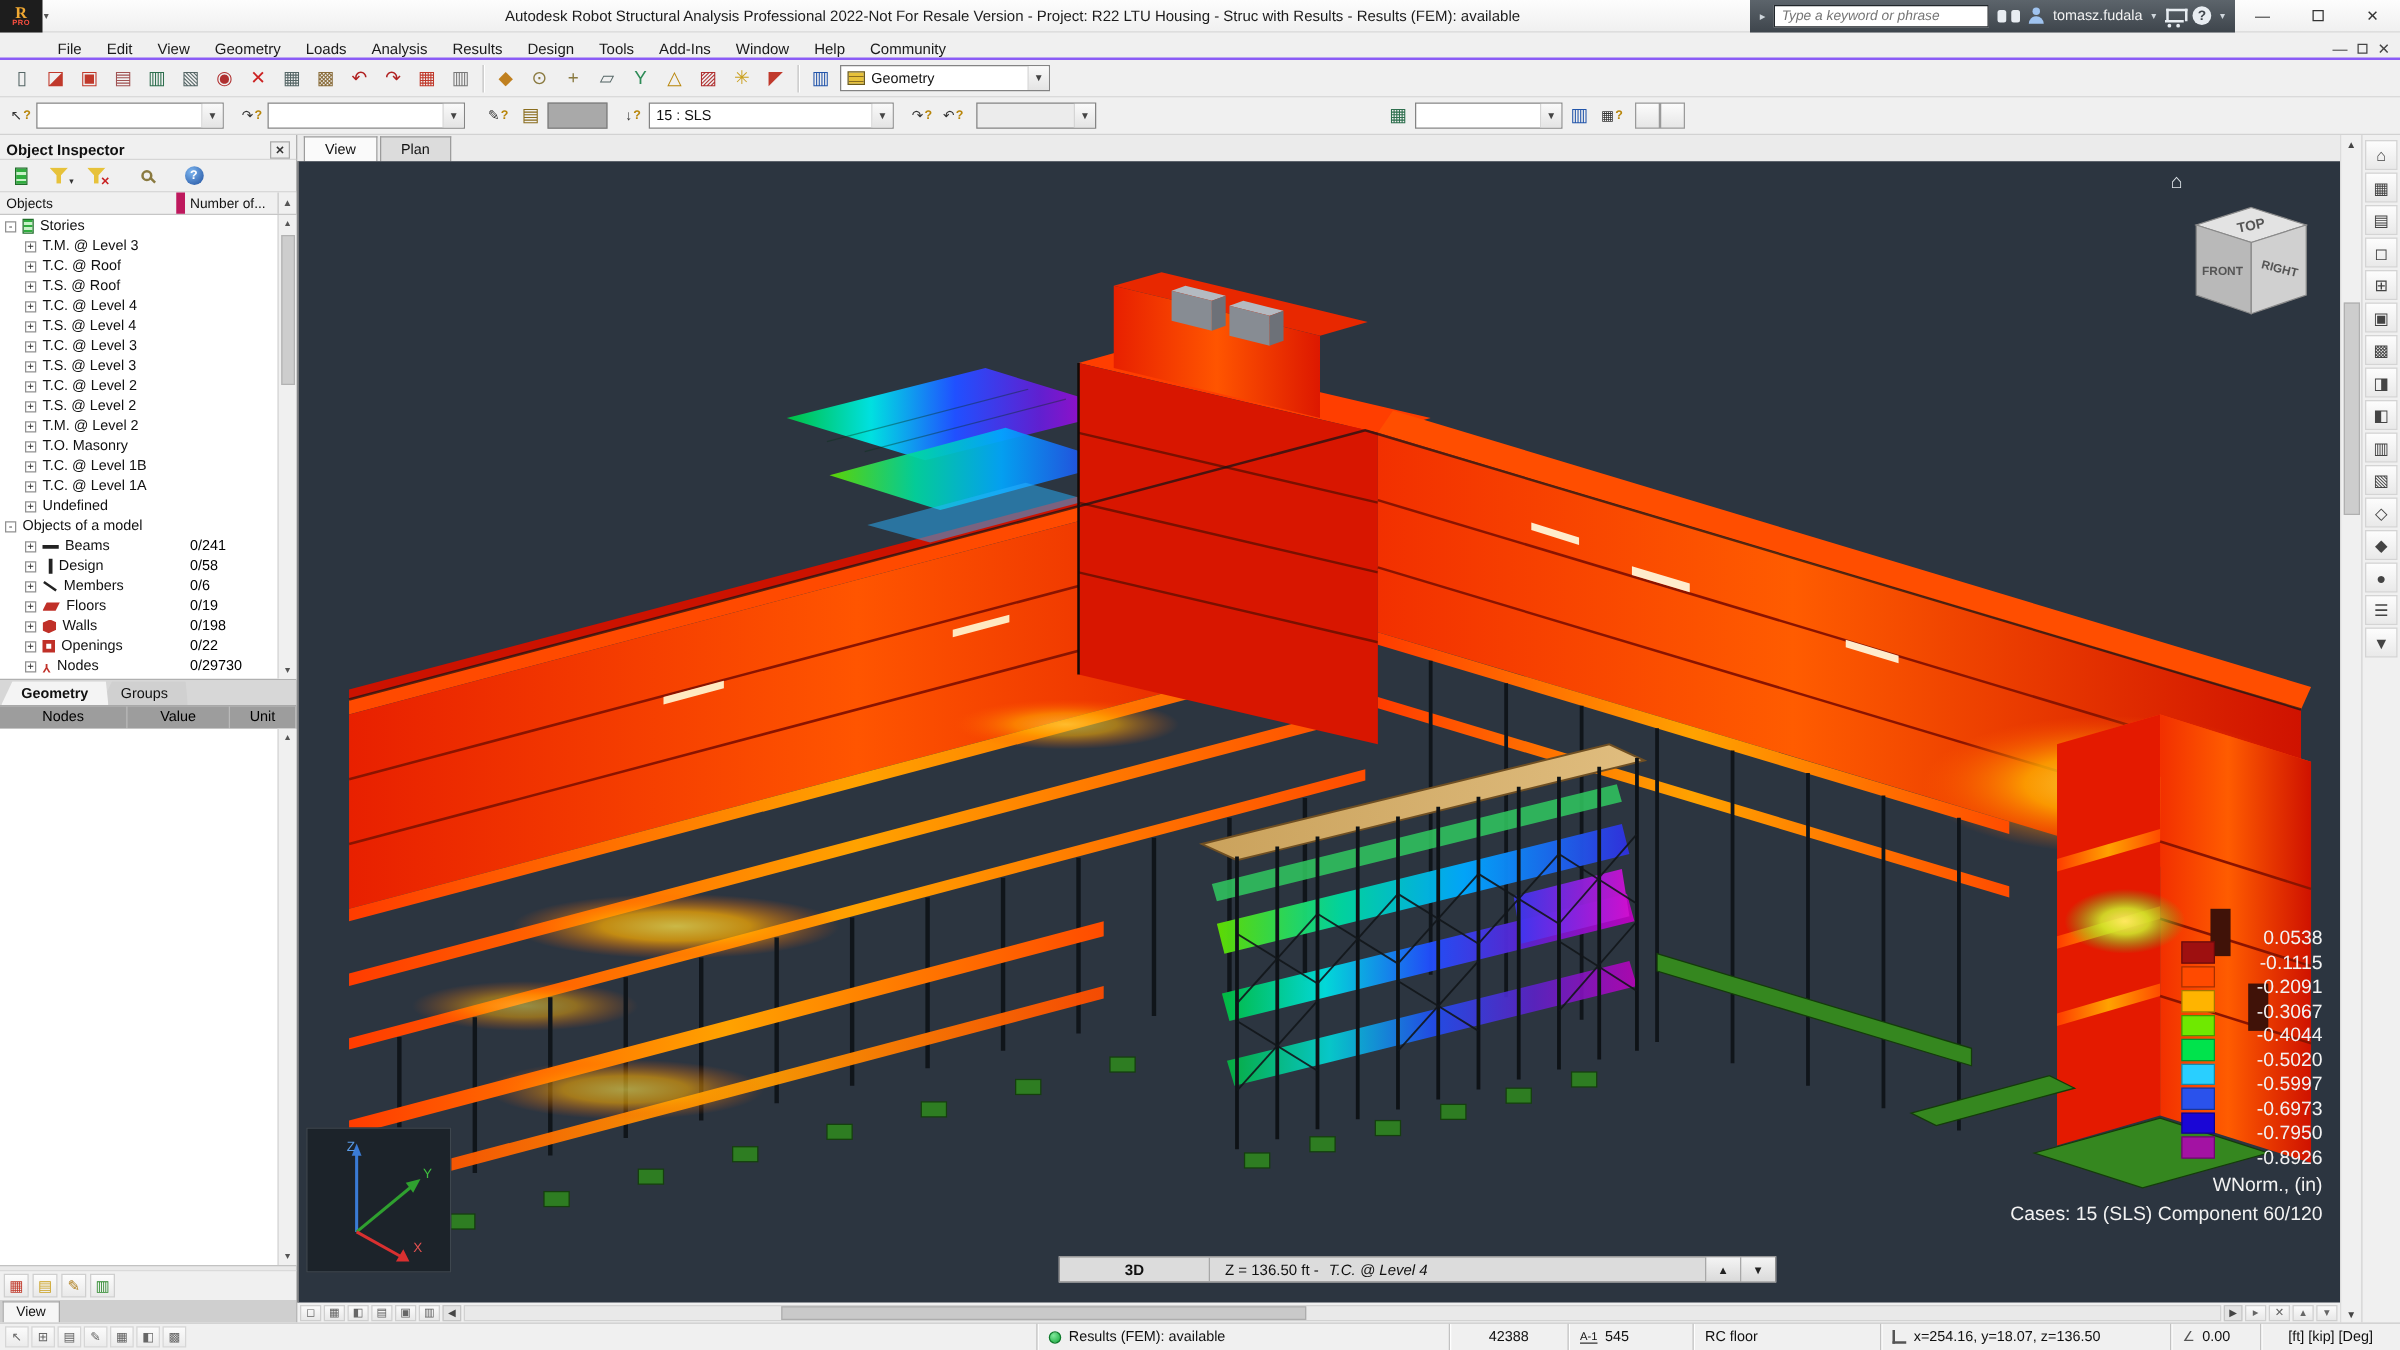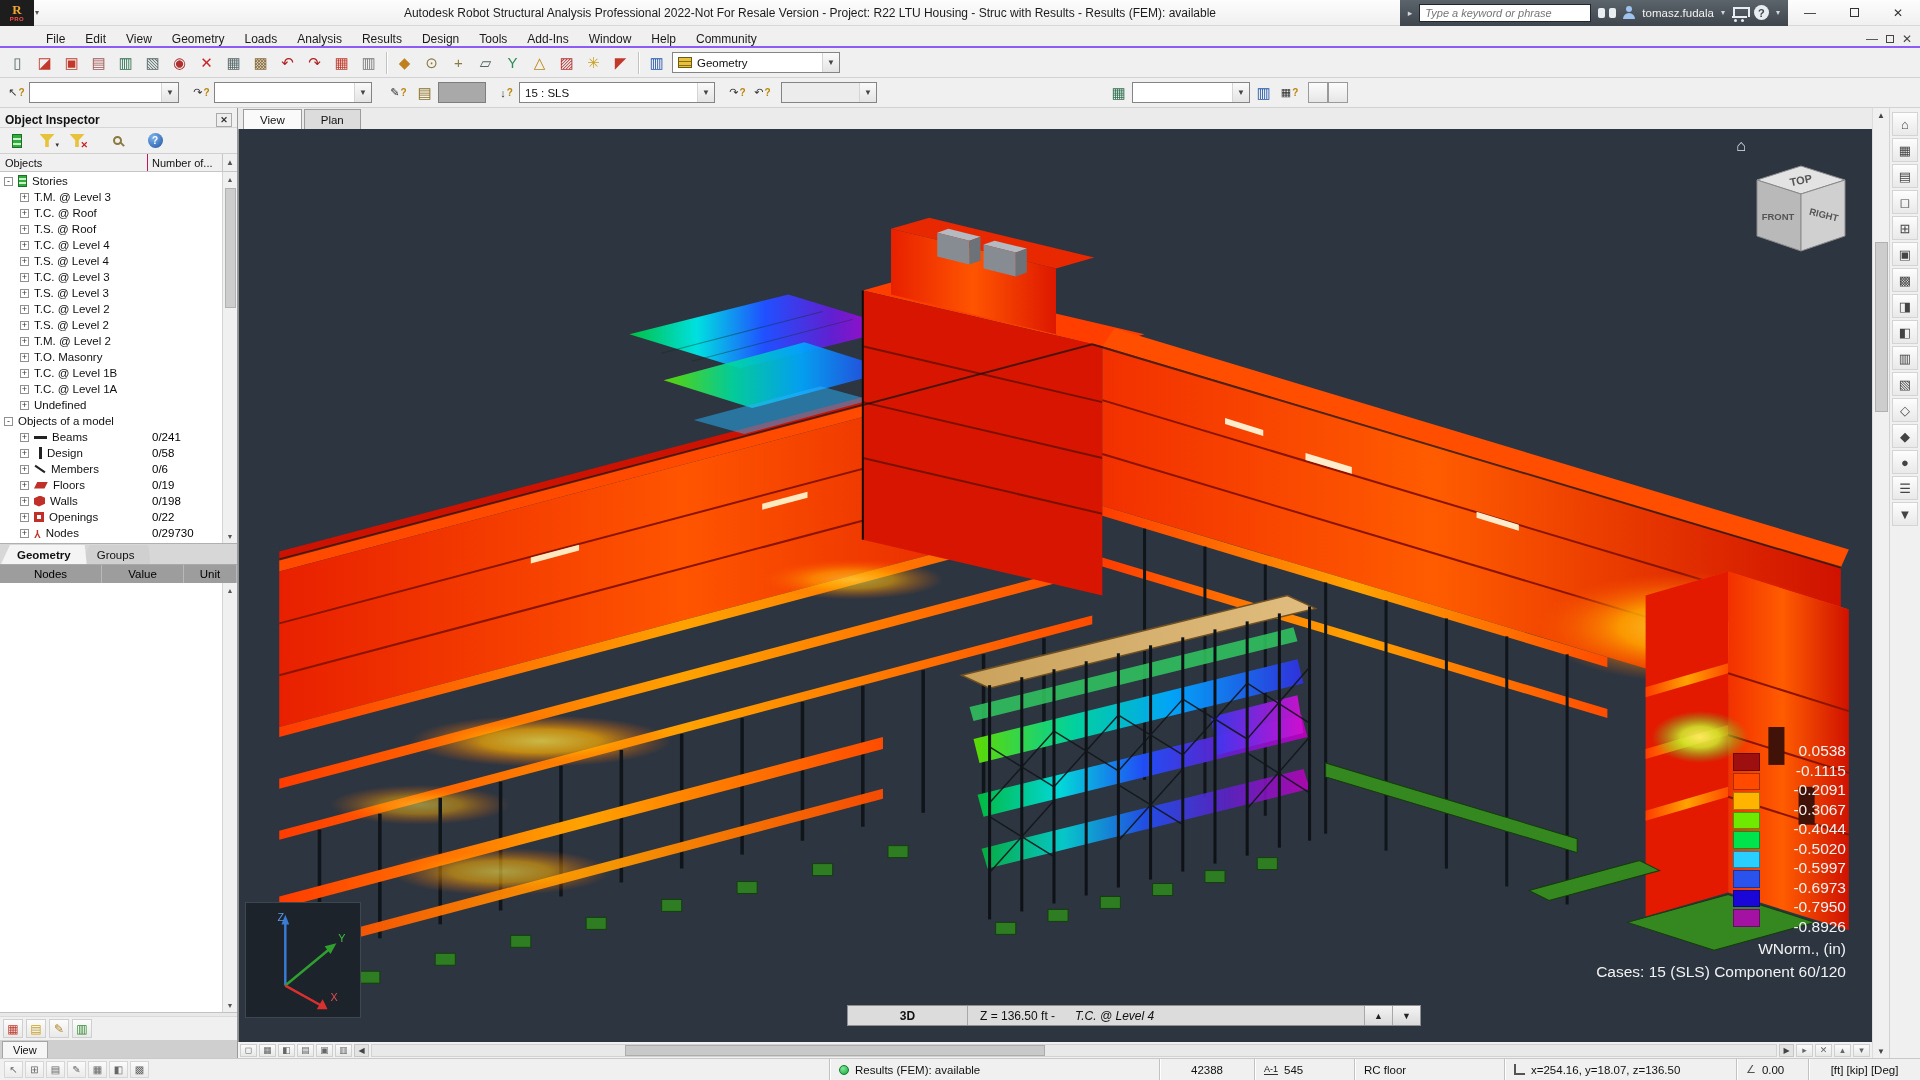--- a/index.html
+++ b/index.html
@@ -63,21 +63,21 @@
 .ptools{height:26px;display:flex;align-items:center;gap:6px;padding:0 5px;border-bottom:1px solid #d0d0d0;flex:none}
 .ptb{width:24px;height:21px;display:flex;align-items:center;justify-content:center;position:relative}
 .i-stories{width:10px;height:14px;background:repeating-linear-gradient(#2fae3e 0 3px,#c8f2c8 3px 5px);border:1px solid #1e6e28}
 .funnel{width:15px;height:13px;background:#e7c23a;clip-path:polygon(0 0,100% 0,62% 48%,62% 100%,38% 100%,38% 48%);display:inline-block}
 .fx{position:absolute;right:1px;bottom:1px;color:#c82020;font-size:9px;font-weight:bold}
 .fcaret{position:absolute;right:0;bottom:2px;font-size:7px;color:#333}
 .mag{width:9px;height:9px;border:2px solid #8a7a40;border-radius:50%;position:relative;display:inline-block}
 .mag::after{content:"";position:absolute;width:6px;height:2px;background:#8a7a40;transform:rotate(45deg);right:-5px;bottom:-2px}
 .helpglobe{width:15px;height:15px;border-radius:50%;background:radial-gradient(circle at 35% 30%,#7db6f0,#1f4f9e);color:#fff;font-size:10px;font-weight:bold;display:flex;align-items:center;justify-content:center}
 .colhead{height:18px;display:flex;background:#f0f0f0;border-bottom:1px solid #c6c6c6;font-size:11px;align-items:center;flex:none}
-.colhead .c1{width:148px;padding-left:5px;border-right:1px solid #be185d;height:100%;display:flex;align-items:center}
+.colhead .c1{width:148px;padding-left:5px;border-right:7px solid #be185d;height:100%;display:flex;align-items:center}
 .colhead .c2{flex:1;padding-left:4px}
 .colhead .up{width:15px;height:100%;display:flex;align-items:center;justify-content:center;font-size:8px;color:#555;border-left:1px solid #c6c6c6}
 .treewrap{height:372px;background:#fff;border-bottom:1px solid #b0b0b0;display:flex;flex:none}
 .treelist{flex:1;padding-top:1px;overflow:hidden}
 .trow{height:16px;display:flex;align-items:center;font-size:11.5px;position:relative;white-space:nowrap}
 .trow.d0{padding-left:4px}
 .trow.d1{padding-left:20px}
 .exp{width:9px;height:9px;border:1px solid #919191;background:#fff;font-size:9px;line-height:7px;text-align:center;margin-right:5px;flex:none;color:#333}
 .ticon{display:inline-block;flex:none}
 .ticon[class*="ti-"]{margin-right:5px}
@@ -110,29 +110,29 @@
 
 .center{flex:1;display:flex;flex-direction:column;min-width:0}
 .vtabs{height:21px;display:flex;align-items:flex-end;background:#ebebeb;padding-left:5px;flex:none}
 .vtab{height:20px;padding:0 16px;display:flex;align-items:center;font-size:11.5px;border:1px solid #9c9c9c;border-bottom:none;background:#dcdcdc;margin-right:2px}
 .vtab.act{background:#fafafa}
 .viewport{flex:1;position:relative;background:#2c3540;overflow:hidden;border-left:1px solid #8f8f8f}
 .viewport svg.model{position:absolute;inset:0;width:100%;height:100%}
 .home{position:absolute;top:8px;right:126px;color:#dfe5ea;font-size:16px}
 .cube{position:absolute;top:34px;right:22px;width:98px;height:92px}
 .triad{position:absolute;left:6px;bottom:24px;width:116px;height:116px;background:#1c232a;border:1px solid #3e474f}
-.legend{position:absolute;right:26px;top:612px;text-align:right;color:#f2f2f2;font-size:15.5px;line-height:19.5px}
+.legend{position:absolute;right:14px;top:612px;text-align:right;color:#f2f2f2;font-size:15.5px;line-height:19.5px}
 .lvals{position:relative;padding-right:0}
 .lswcol{position:absolute;right:86px;top:12px;display:flex;flex-direction:column}
 .lsw{width:27px;height:17.5px;margin-bottom:2px;border:1px solid rgba(0,0,0,.35)}
 .lq{margin-top:3px}
 .lcases{margin-top:3px;white-space:nowrap}
 .viewbar{position:absolute;left:608px;bottom:16px;width:574px;height:21px;background:#dcdcdc;border:1px solid #8f8f8f;display:flex;align-items:center;font-size:12px;color:#111}
 .vbmode{width:120px;text-align:center;font-weight:bold;border-right:1px solid #a8a8a8;height:100%;display:flex;align-items:center;justify-content:center}
-.vbpos{flex:1;padding-left:12px;display:flex;align-items:center;gap:20px;height:100%}
+.vbpos{flex:1;padding-left:12px;display:flex;align-items:center;gap:8px;height:100%}
 .vbpos .it{font-style:italic}
 .vbarr{width:28px;height:100%;border-left:1px solid #a8a8a8;display:flex;align-items:center;justify-content:center;font-size:9px;color:#222;background:linear-gradient(#f4f4f4,#dadada)}
 .hrow{height:16px;display:flex;align-items:center;background:#f0f0f0;gap:2px;padding:0 2px;flex:none}
 .hico{width:17px;height:13px;border:1px solid #cfcfcf;background:linear-gradient(#fbfbfb,#e8e8e8);display:flex;align-items:center;justify-content:center;font-size:9px;color:#666}
 .harr{width:15px;height:13px;display:flex;align-items:center;justify-content:center;font-size:8px;color:#444;background:#e3e3e3;border:1px solid #c6c6c6}
 .htrack{flex:1;height:13px;background:#e9e9e9;border:1px solid #d2d2d2;position:relative}
 .hthumb{position:absolute;left:18%;width:420px;top:0;height:11px;background:#c9c9c9;border:1px solid #adadad}
 
 
 .vscol{width:17px;background:#f0f0f0;border-left:1px solid #dcdcdc;display:flex;flex-direction:column;align-items:center;flex:none;font-size:8px;color:#444}

